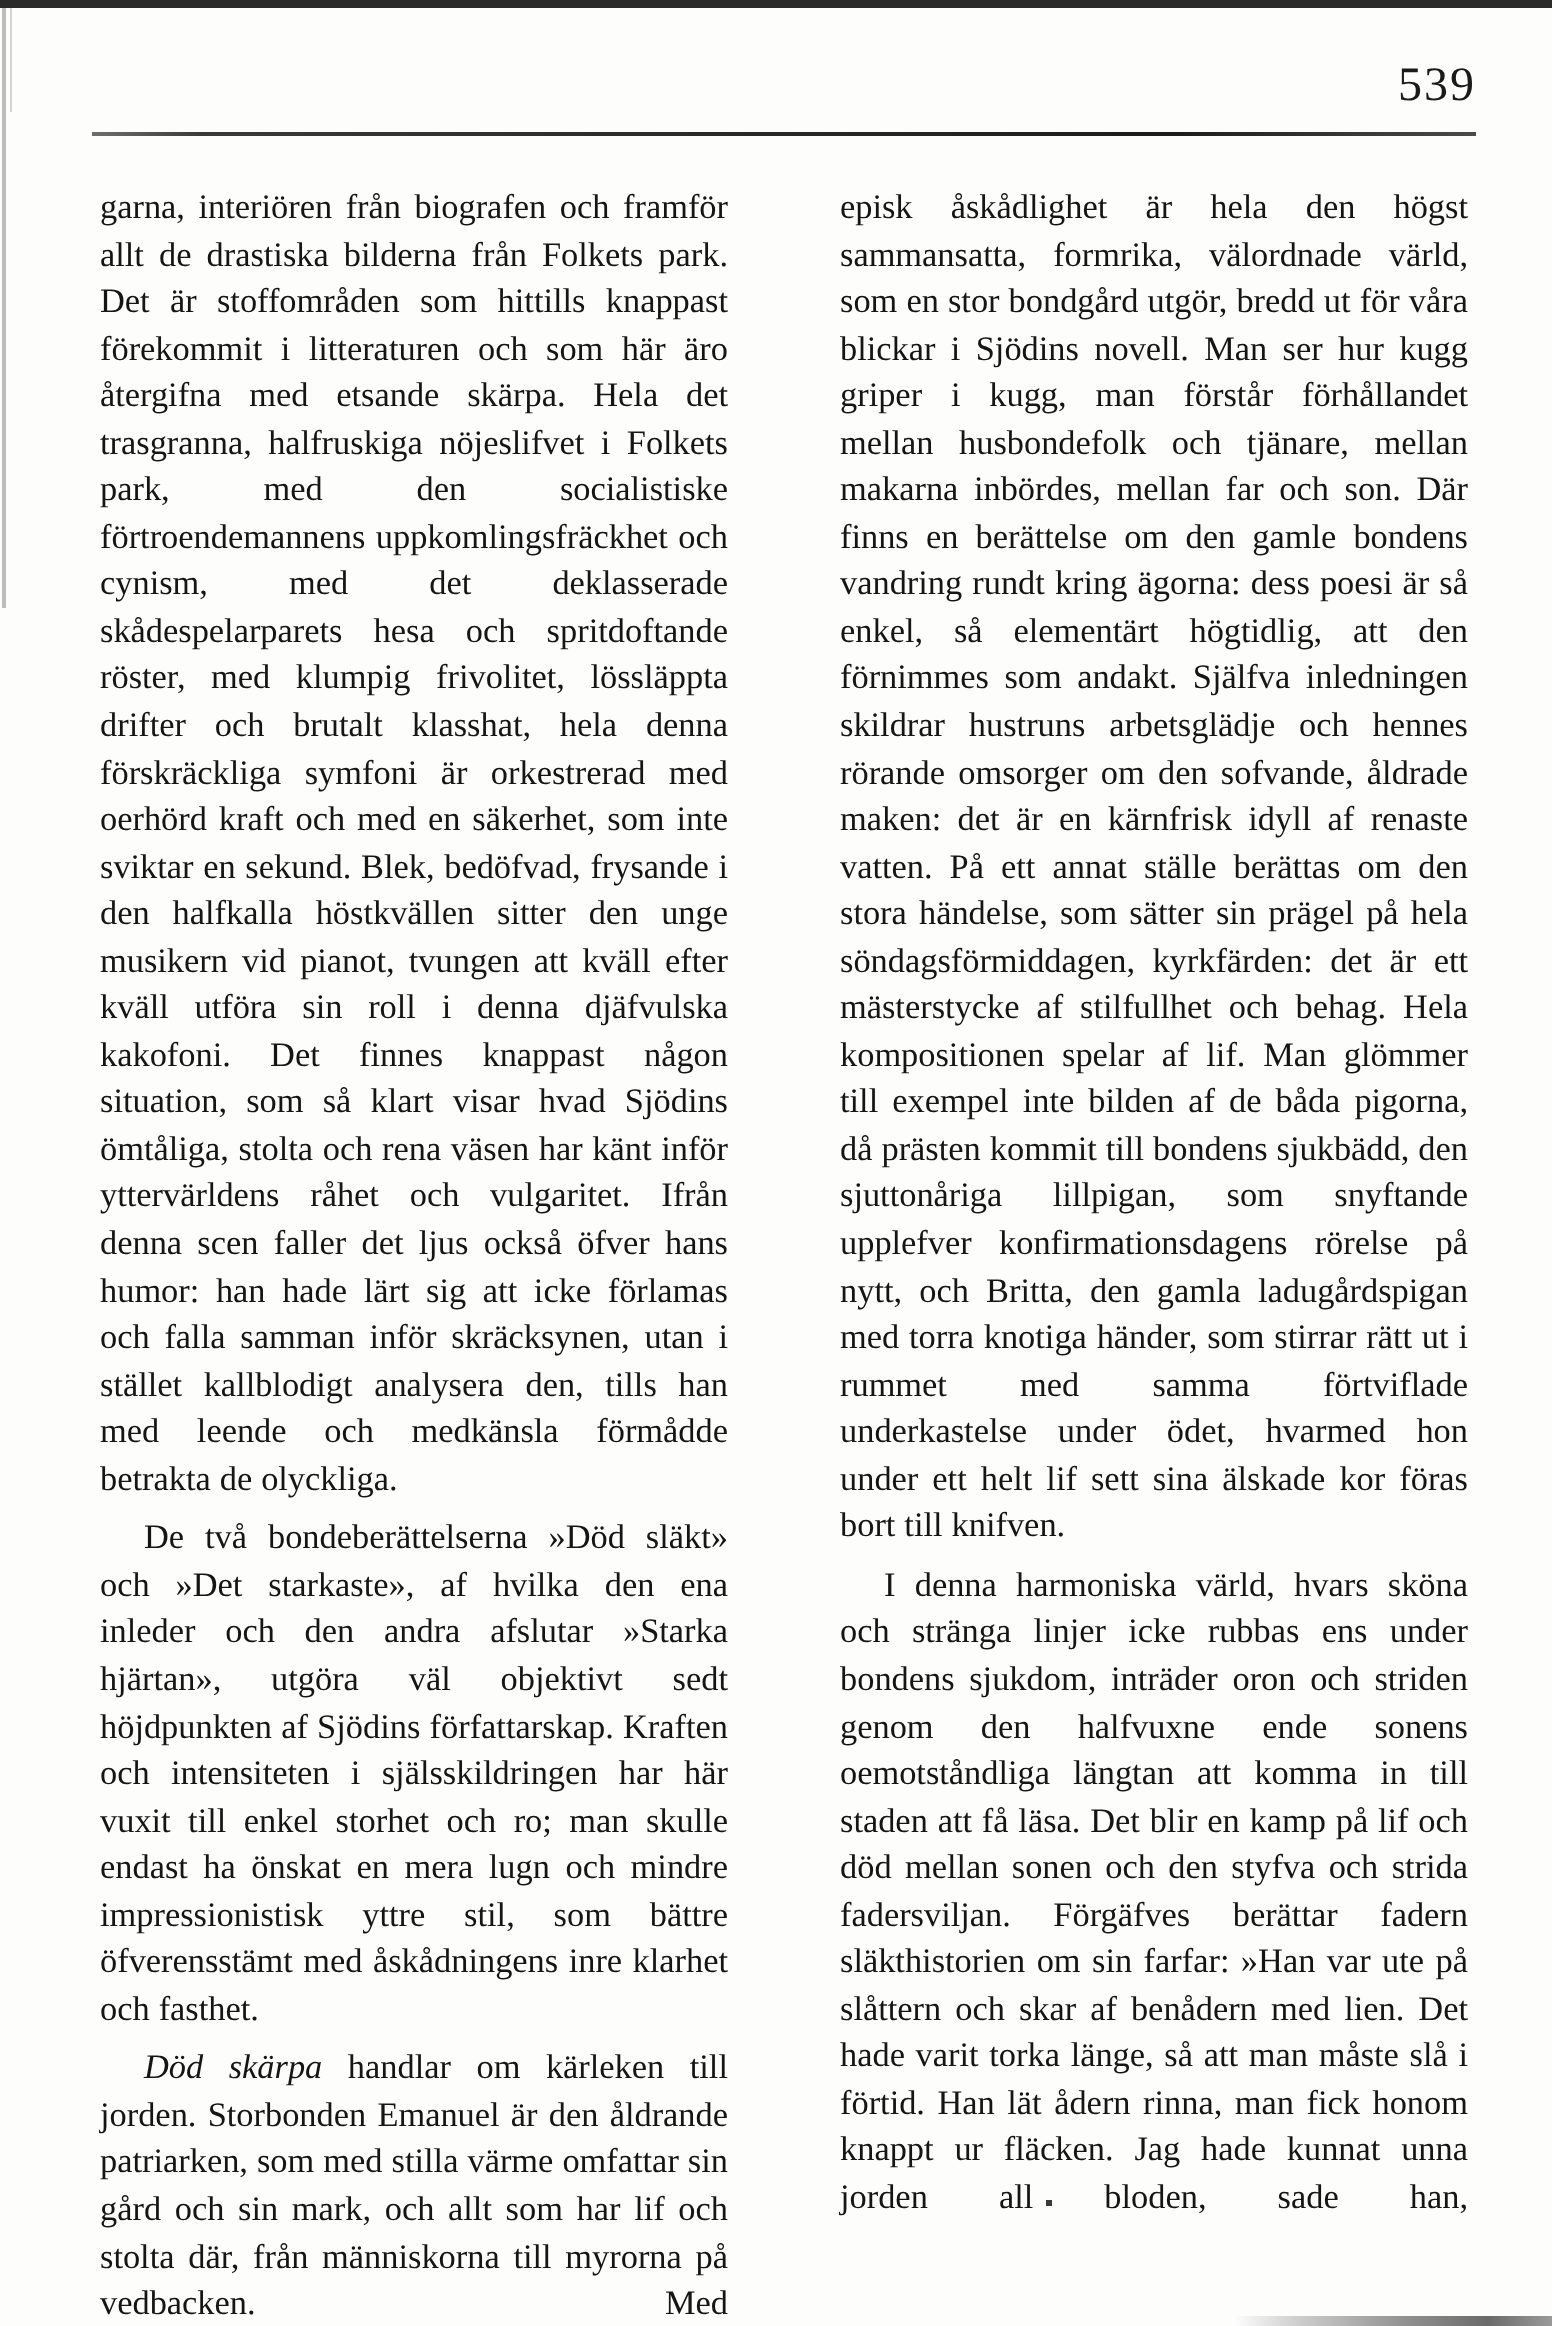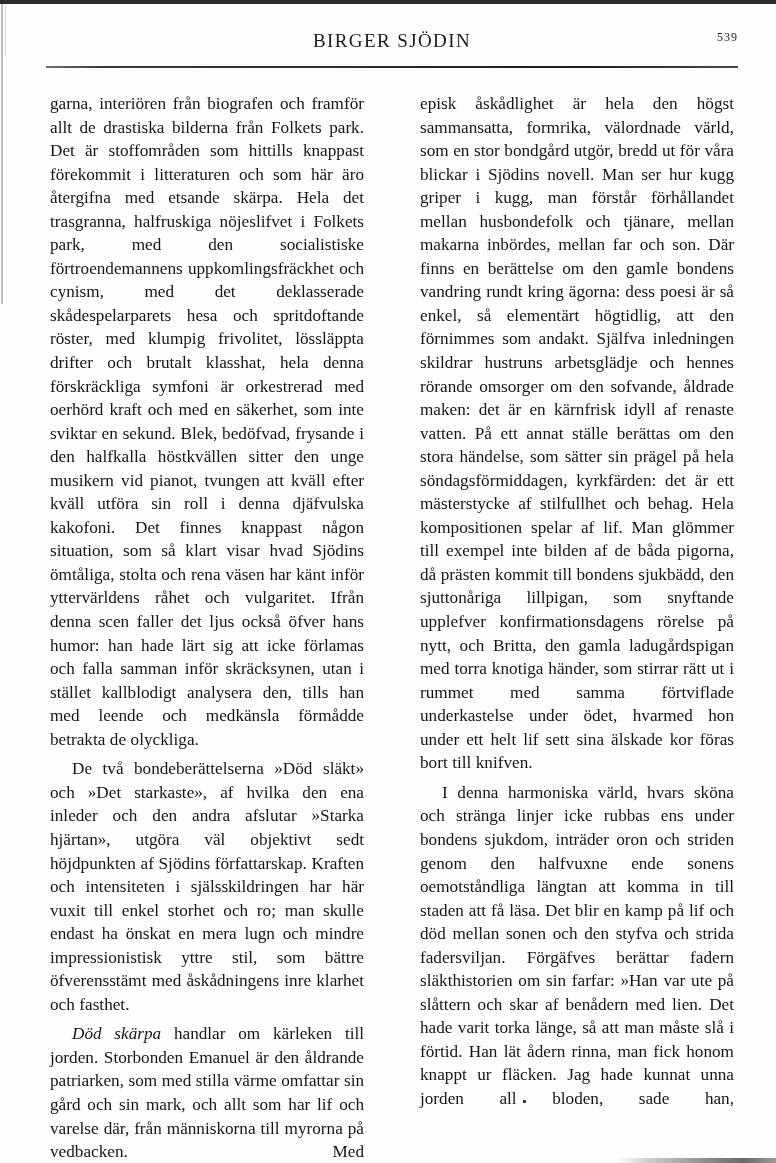--- a/index.html
+++ b/index.html
@@ -65,21 +65,21 @@
     font-size: 19px;
     letter-spacing: 1.4px;
     color: #1a1a1a;
     font-variant: small-caps;
     white-space: pre;
   }
   .runhead-pageno {
     position: absolute;
     right: 0;
     top: 0;
-    font-size: 12px;
+    font-size: 24px;
     letter-spacing: 1px;
     color: #1a1a1a;
   }
   .rule {
     position: absolute;
     top: 66px;
     left: 46px;
     width: 692px;
     height: 2px;
     background: linear-gradient(90deg,#6f6f6f 0%, #3a3a3a 8%, #2a2a2a 45%, #1d1d1d 78%, #4a4a4a 100%);
@@ -123,32 +123,31 @@
 
 <div class="page">
 
   <div class="scan-edge-top"></div>
   <div class="scan-edge-left"></div>
   <div class="scan-edge-left2"></div>
   <div class="scan-speck"></div>
   <div class="scan-corner"></div>
 
   <div class="runhead">
-    <div class="runhead-title">BIRGER SJÖDIN</div>
     <div class="runhead-pageno">539</div>
   </div>
 
   <div class="rule"></div>
 
   <div class="columns">
 
     <div class="col">
       <p class="para">garna, interiören från biografen och framför allt de drastiska bilderna från Folkets park. Det är stoffområden som hittills knappast förekommit i litteraturen och som här äro återgifna med etsande skärpa. Hela det trasgranna, halfruskiga nöjeslifvet i Folkets park, med den socialistiske förtroendemannens upp­komlingsfräckhet och cynism, med det deklasserade skådespelarparets hesa och spritdoftande röster, med klumpig frivolitet, lössläppta drifter och brutalt klasshat, hela denna förskräckliga symfoni är orkestrerad med oerhörd kraft och med en säkerhet, som inte sviktar en sekund. Blek, bedöfvad, frysande i den halfkalla höstkvällen sitter den unge musikern vid pianot, tvungen att kväll efter kväll utföra sin roll i denna djäfvulska kakofoni. Det finnes knappast någon situation, som så klart visar hvad Sjödins ömtåliga, stolta och rena väsen har känt inför yttervärldens råhet och vulgaritet. Ifrån denna scen faller det ljus också öfver hans humor: han hade lärt sig att icke förlamas och falla samman inför skräcksynen, utan i stället kallblodigt analysera den, tills han med leende och medkänsla förmådde betrakta de olyckliga.</p>
       <p class="para indent">De två bondeberättelserna »Död släkt» och »Det starkaste», af hvilka den ena inleder och den andra afslutar »Starka hjärtan», utgöra väl objektivt sedt höjdpunkten af Sjödins författarskap. Kraften och intensiteten i själsskildringen har här vuxit till enkel storhet och ro; man skulle endast ha önskat en mera lugn och mindre impressionistisk yttre stil, som bättre öfverensstämt med åskådningens inre klarhet och fasthet.</p>
-      <p class="para indent stretch-last"><span class="it">Död skärpa</span><span> handlar om kärleken till jorden. Storbonden Emanuel är den åldrande patriarken, som med stilla värme omfattar sin gård och sin mark, och allt som har lif och varelse där, från människorna till myrorna på vedbacken. Med</span></p>
+      <p class="para indent stretch-last"><span class="it">Död skärpa</span><span> handlar om kärleken till jorden. Storbonden Emanuel är den åldrande patriarken, som med stilla värme omfattar sin gård och sin mark, och allt som har lif och stolta där, från människorna till myrorna på vedbacken. Med</span></p>
     </div>
 
     <div class="col">
       <p class="para">episk åskådlighet är hela den högst sammansatta, formrika, välordnade värld, som en stor bondgård utgör, bredd ut för våra blickar i Sjödins novell. Man ser hur kugg griper i kugg, man förstår förhållandet mellan husbondefolk och tjänare, mellan makarna inbördes, mellan far och son. Där finns en berättelse om den gamle bondens vandring rundt kring ägorna: dess poesi är så enkel, så elementärt högtidlig, att den förnimmes som andakt. Själfva inledningen skildrar hustruns arbetsglädje och hennes rörande omsorger om den sofvande, åldrade maken: det är en kärnfrisk idyll af renaste vatten. På ett annat ställe berättas om den stora händelse, som sätter sin prägel på hela söndagsförmiddagen, kyrkfärden: det är ett mästerstycke af stilfullhet och behag. Hela kompositionen spelar af lif. Man glömmer till exempel inte bilden af de båda pigorna, då prästen kommit till bondens sjukbädd, den sjuttonåriga lillpigan, som snyftande upplefver konfirmationsdagens rörelse på nytt, och Britta, den gamla ladugårdspigan med torra knotiga händer, som stirrar rätt ut i rummet med samma förtviflade underkastelse under ödet, hvarmed hon under ett helt lif sett sina älskade kor föras bort till knifven.</p>
       <p class="para indent stretch-last">I denna harmoniska värld, hvars sköna och stränga linjer icke rubbas ens under bondens sjukdom, inträder oron och striden genom den halfvuxne ende sonens oemotståndliga längtan att komma in till staden att få läsa. Det blir en kamp på lif och död mellan sonen och den styfva och strida fadersviljan. Förgäfves berättar fadern släkthistorien om sin farfar: »Han var ute på slåttern och skar af benådern med lien. Det hade varit torka länge, så att man måste slå i förtid. Han lät ådern rinna, man fick honom knappt ur fläcken. Jag hade kunnat unna jorden all bloden, sade han,</p>
     </div>
 
   </div>
 
 </div>

